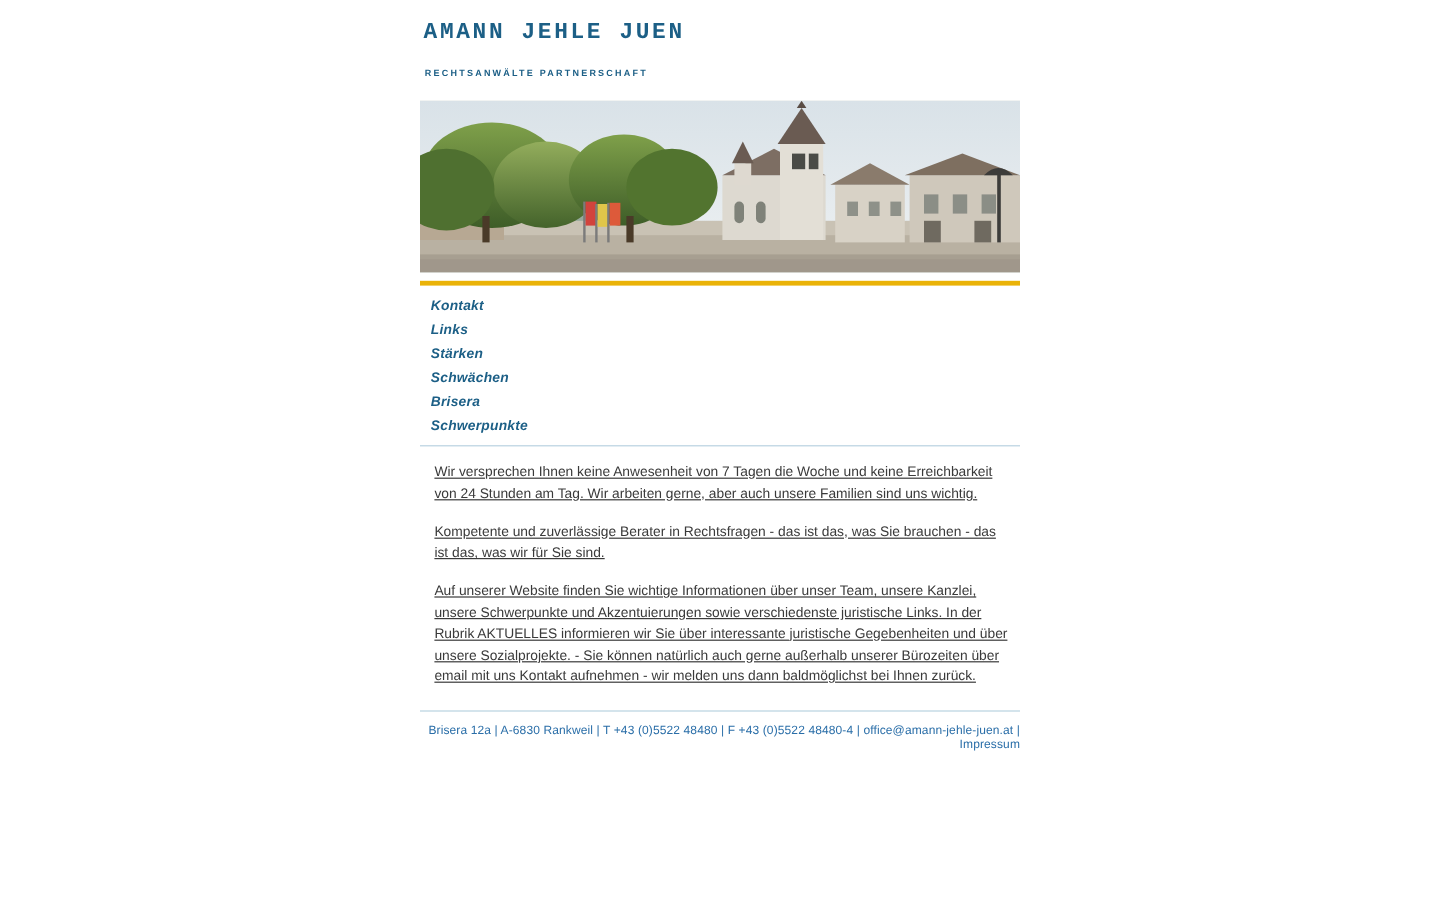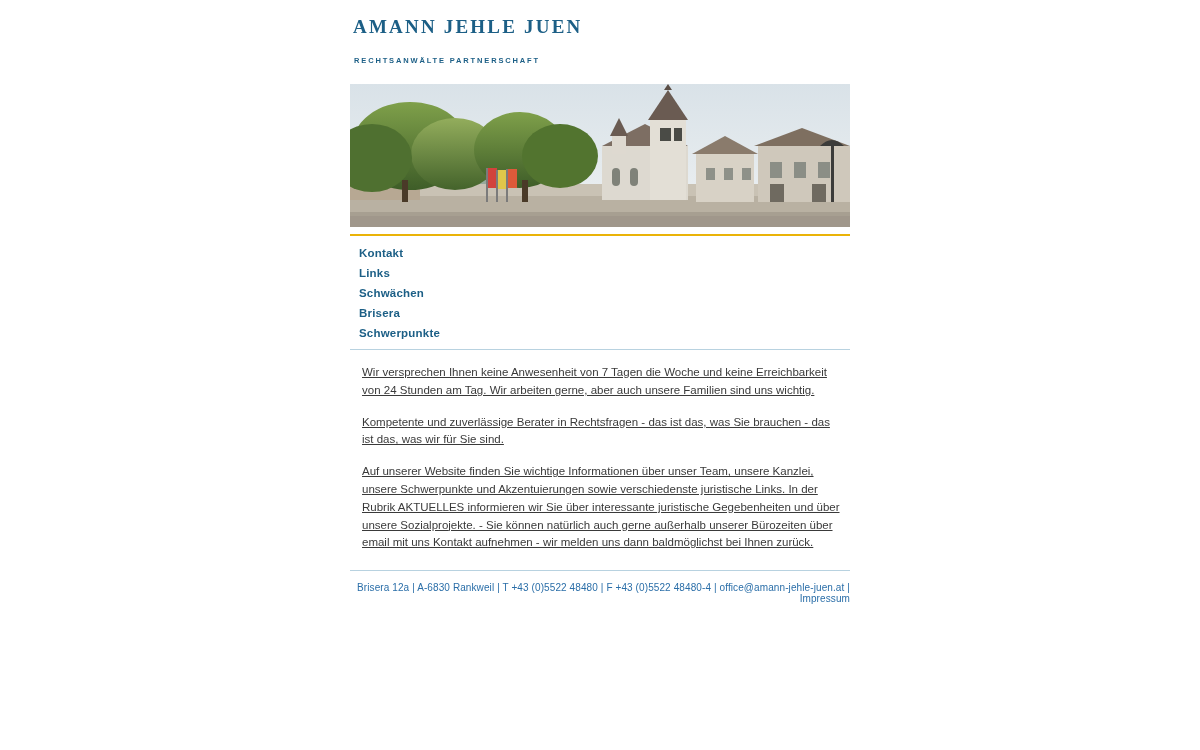--- a/index.html
+++ b/index.html
@@ -27,21 +27,21 @@
   }
   
   .logo-block {
     padding-top: 16px;
     padding-left: 2px;
     text-align: center;
     width: 188px;
     margin-left: 1px;
   }
   .logo-main {
-    font-family: Liberation Serif, serif;
+    font-family: Liberation Mono, monospace;
     font-size: 19px;
     font-weight: bold;
     letter-spacing: 2.2px;
     color: #1c5f86;
     white-space: nowrap;
   }
   .logo-sub {
     margin-top: 18px;
     font-size: 7.5px;
     font-weight: bold;
@@ -56,22 +56,23 @@
     width: 500px;
     height: 143px;
     overflow: hidden;
     background: #b9c3bc;
   }
   .hero svg { display: block; }
   
   .nav {
     margin-top: 7px;
     width: 500px;
-    border-top: 2px solid #eab308;
+    border-top: 4px solid #eab308;
     padding-top: 7px;
+    font-style: italic;
   }
   .nav-item {
     display: block;
     font-size: 11.5px;
     font-weight: bold;
     color: #1c5f86;
     text-decoration: none;
     padding: 3px 0 3px 9px;
     line-height: 14px;
     letter-spacing: 0.2px;
@@ -203,20 +204,21 @@
         <rect x="481" y="60" width="3" height="58" fill="#3c3c3a"></rect>
         <path d="M470,62 q12,-12 24,0 z" fill="#3c3c3a"></path>
 
         <rect x="0" y="132" width="500" height="11" fill="#9c9488" opacity="0.65"></rect>
       </svg>
     </div>
 
     <nav class="nav">
       <a class="nav-item" href="#">Kontakt</a>
       <a class="nav-item" href="#">Links</a>
+      <a class="nav-item" href="#">Stärken</a>
       <a class="nav-item" href="#">Schwächen</a>
       <a class="nav-item" href="#">Brisera</a>
       <a class="nav-item" href="#">Schwerpunkte</a>
     </nav>
     <div class="nav-bottom-rule"></div>
 
     <div class="text-block">
       <p class="para">Wir versprechen Ihnen keine Anwesenheit von 7 Tagen die Woche und keine Erreichbarkeit von 24 Stunden am Tag. Wir arbeiten gerne, aber auch unsere Familien sind uns wichtig.</p>
       <p class="para">Kompetente und zuverlässige Berater in Rechtsfragen - das ist das, was Sie brauchen - das ist das, was wir für Sie sind.</p>
       <p class="para">Auf unserer Website finden Sie wichtige Informationen über unser Team, unsere Kanzlei, unsere Schwerpunkte und Akzentuierungen sowie verschiedenste juristische Links. In der Rubrik AKTUELLES informieren wir Sie über interessante juristische Gegebenheiten und über unsere Sozialprojekte. - Sie können natürlich auch gerne außerhalb unserer Bürozeiten über email mit uns Kontakt aufnehmen - wir melden uns dann baldmöglichst bei Ihnen zurück.</p>

